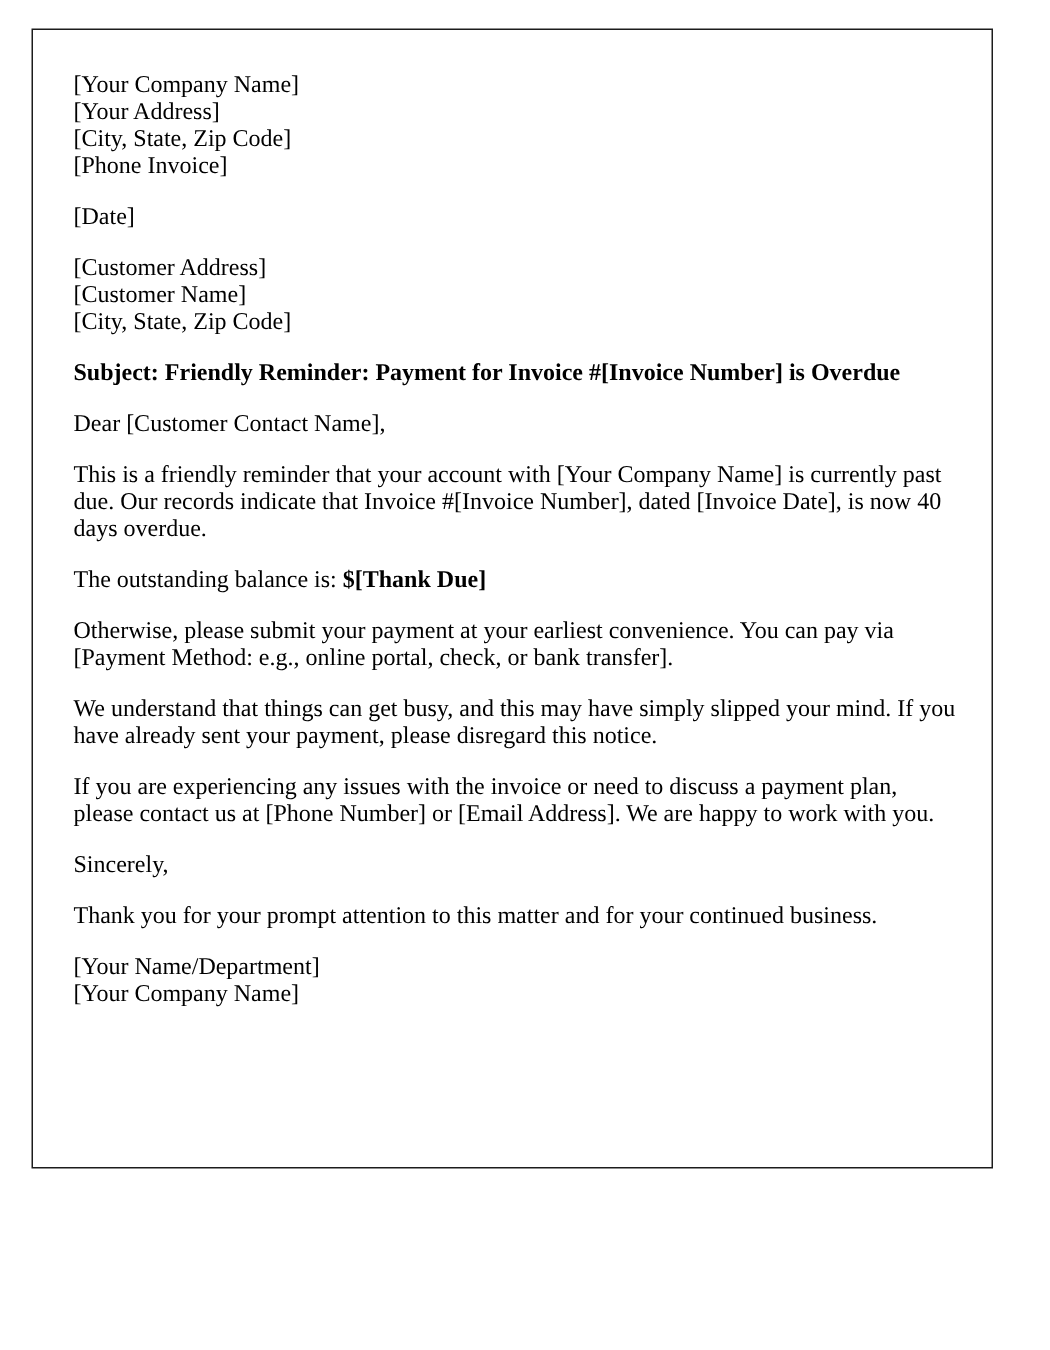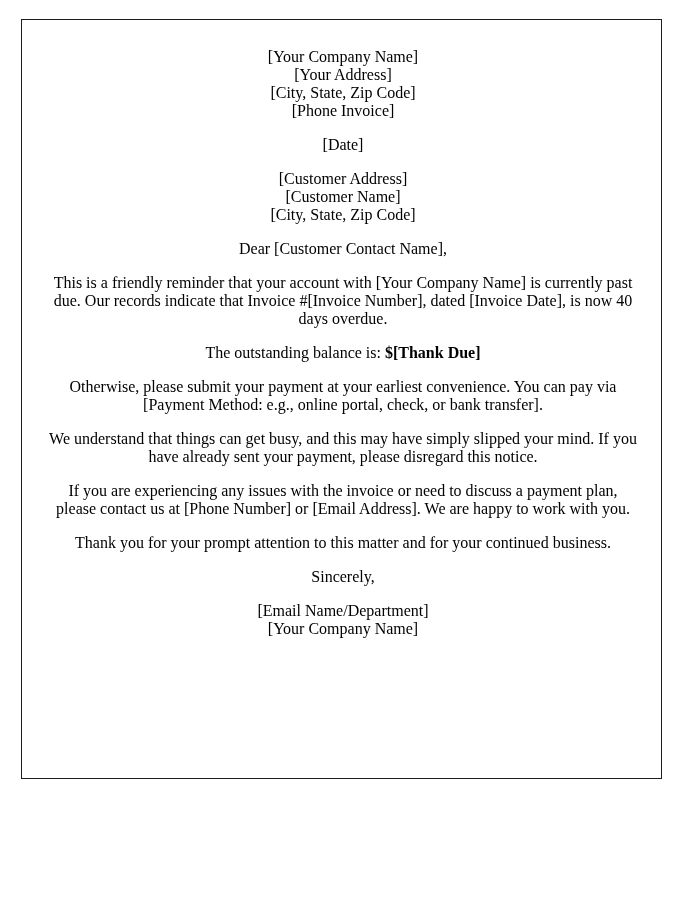--- a/index.html
+++ b/index.html
@@ -8,21 +8,20 @@
     background: #ffffff;
   }
   .page {
     position: relative;
     width: 700px;
     height: 900px;
     background: #ffffff;
     overflow: hidden;
     font-family: "Liberation Serif", "DejaVu Serif", serif;
     color: #000000;
-    text-align: center;
   }
   .letter-frame {
     position: absolute;
     left: 21px;
     top: 19px;
     width: 641px;
     height: 760px;
     box-sizing: border-box;
     border: 1.5px solid #1c1c1c;
     padding: 28px 24px 0 27px;
@@ -56,38 +55,39 @@
     </div>
 
     <div class="block">[Date]</div>
 
     <div class="block">
       <div class="line">[Customer Address]</div>
       <div class="line">[Customer Name]</div>
       <div class="line">[City, State, Zip Code]</div>
     </div>
 
+    <div class="block bold">Subject: Friendly Reminder: Payment for Invoice #[Invoice Number] is Overdue</div>
 
     <div class="block">Dear [Customer Contact Name],</div>
 
     <div class="block">This is a friendly reminder that your account with [Your Company Name] is currently past due. Our records indicate that Invoice #[Invoice Number], dated [Invoice Date], is now 40 days overdue.</div>
 
     <div class="block">
       <span>The outstanding balance is: </span><span class="bold">$[Thank Due]</span>
     </div>
 
     <div class="block">Otherwise, please submit your payment at your earliest convenience. You can pay via [Payment Method: e.g., online portal, check, or bank transfer].</div>
 
     <div class="block">We understand that things can get busy, and this may have simply slipped your mind. If you have already sent your payment, please disregard this notice.</div>
 
     <div class="block">If you are experiencing any issues with the invoice or need to discuss a payment plan, please contact us at [Phone Number] or [Email Address]. We are happy to work with you.</div>
 
+    <div class="block">Sincerely,</div>
+
     <div class="block">Thank you for your prompt attention to this matter and for your continued business.</div>
 
-    <div class="block">Sincerely,</div>
-
     <div class="block">
-      <div class="line">[Email Name/Department]</div>
+      <div class="line">[Your Name/Department]</div>
       <div class="line">[Your Company Name]</div>
     </div>
 
   </div>
 </div>
 
 </body></html>

